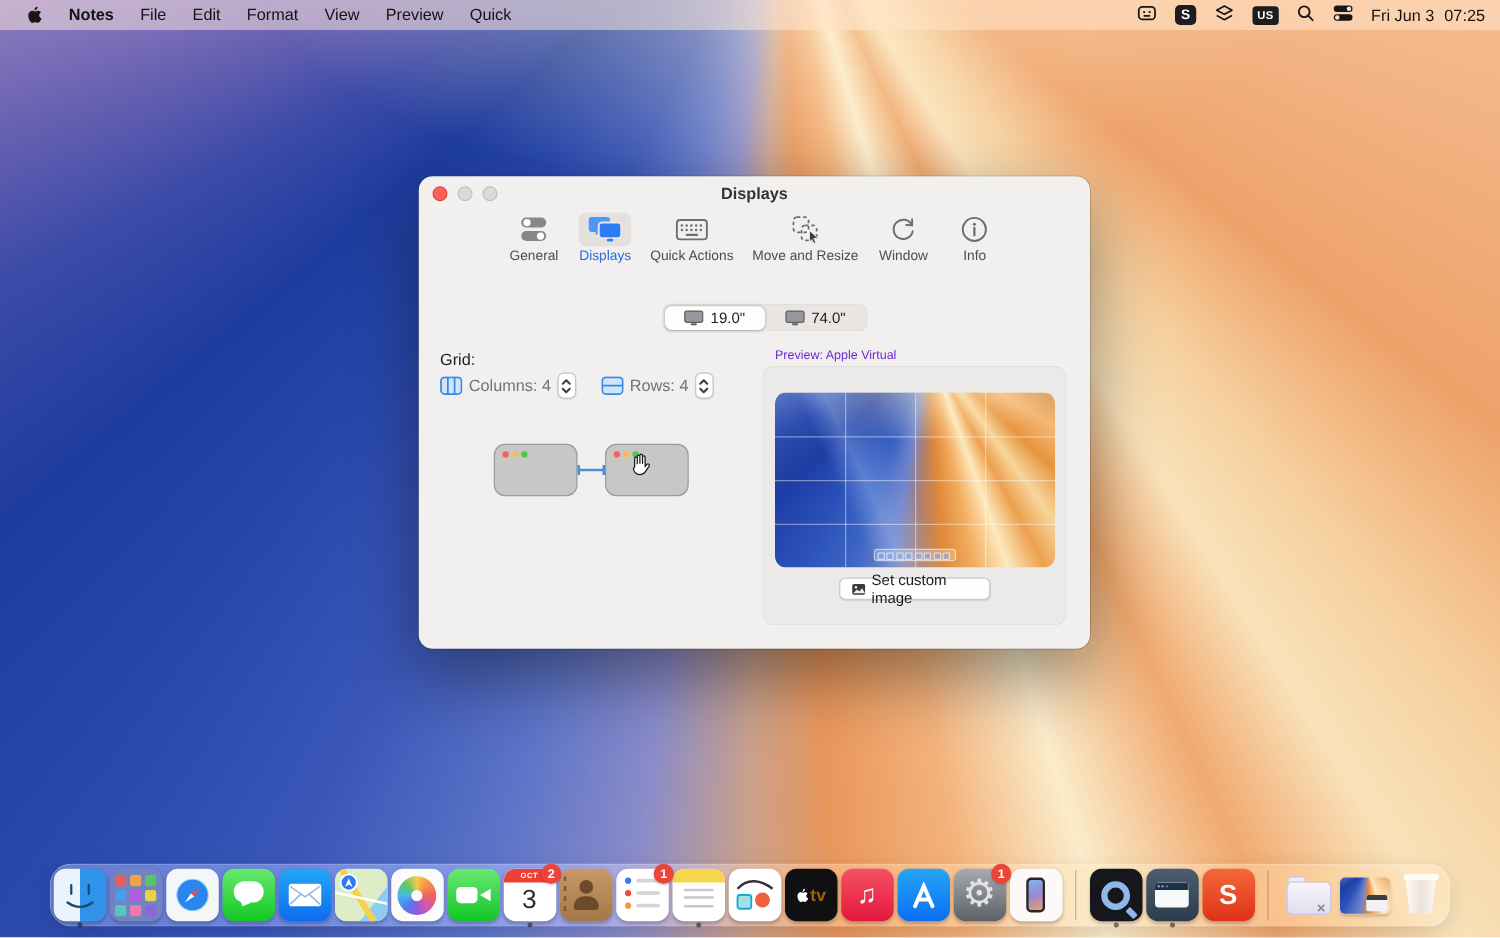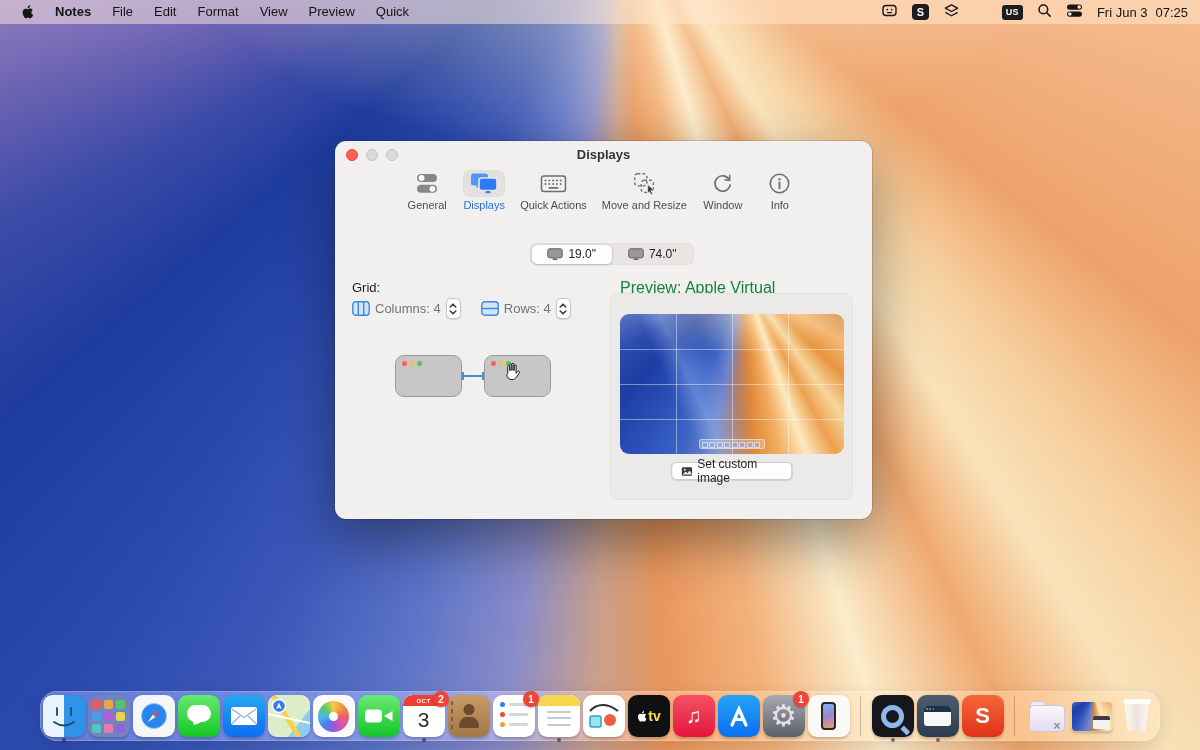--- a/index.html
+++ b/index.html
@@ -28,21 +28,21 @@
     padding:0 12px; color:#141414; font-size:13px;
   }
   .mb-left { display:flex; gap:21px; }
   .mb-left .apple { display:flex; align-items:center; margin-left:8px; }
   .mb-app { font-weight:700; }
   .mb-item { cursor:default; }
   .mb-right { display:flex; align-items:center; gap:14px; }
   .mb-badge { background:#1d1d20; color:#fff; border-radius:4px; font-weight:700;
               display:flex; align-items:center; justify-content:center; }
   .mb-badge.s { width:17px; height:16px; font-size:11px; }
-  .mb-badge.us { width:21px; height:15px; font-size:9px; border-radius:3px; letter-spacing:0.3px;margin-left:28px; }
+  .mb-badge.us { width:21px; height:15px; font-size:9px; border-radius:3px; letter-spacing:0.3px; }
   .mb-clock { display:flex; gap:8px; font-size:13px; }
 
   
   .window {
     position:absolute; left:335px; top:141px; width:537px; height:378px;
     background:#f2f0ef; border-radius:11px;
     box-shadow:0 0 0 0.5px rgba(0,0,0,0.25), 0 22px 55px rgba(0,0,0,0.42);
   }
   .titlebar { position:relative; height:27px; }
   .traffic { position:absolute; left:11px; top:8px; display:flex; gap:8px; }
@@ -90,21 +90,21 @@
   .mock-win .dots i { width:4.5px; height:4.5px; border-radius:50%; display:block; }
   .d-red{background:#f4645c;} .d-yel{background:#f5bf4f;} .d-grn{background:#53c64c;}
   .mock-win.w1 { left:0; }
   .mock-win.w2 { left:89px; }
   .dist-arrow { position:absolute; left:67px; top:20px; width:22px; height:2px; background:#4a8fd4; }
   .dist-arrow::before, .dist-arrow::after { content:""; position:absolute; top:-3px; width:2px; height:8px; background:#4a8fd4; }
   .dist-arrow::before { left:0; } .dist-arrow::after { right:0; }
   .hand-cursor { position:absolute; left:107px; top:6px; width:20px; height:22px; }
 
   
-  .preview-label { position:absolute; left:285px; top:138px; font-size:16px; color:#15803d;text-align:center; }
+  .preview-label { position:absolute; left:285px; top:138px; font-size:10px; color:#6d28d9;text-align:center; }
   .preview-panel { position:absolute; left:275px; top:152px; width:243px; height:207px;
                    background:#eceae8; border-radius:9px; box-shadow:inset 0 0 0 0.5px rgba(0,0,0,0.07); }
   .preview-wall {
     position:absolute; left:10px; top:21px; width:224px; height:140px; border-radius:9px; overflow:hidden;
     background:
       linear-gradient(65deg, rgba(170,200,245,0) 28%, rgba(170,200,245,0.35) 36%, rgba(170,200,245,0) 48%),
       radial-gradient(ellipse 150px 70px at 55% -6%, rgba(255,240,205,0.6), rgba(255,240,205,0) 70%),
       conic-gradient(from 0deg at 55% -25%,
         #6f86c8 90deg, #d99a5e 108deg, #f4b877 122deg, #e8953f 134deg,
         #f6d69c 144deg, #eda04f 152deg, #fde9bd 160deg, #f3ae62 168deg,
@@ -174,21 +174,21 @@
                        background:repeating-linear-gradient(180deg,#7d5a38 0 4px, transparent 4px 8px); border-radius:1px; }
   .i-reminders { background:#fff; padding:7px 0 0 7px; }
   .i-reminders .rrow { display:flex; align-items:center; gap:4px; margin-bottom:5px; }
   .i-reminders .rdot { width:5px; height:5px; border-radius:50%; }
   .i-reminders .rline { width:19px; height:2.5px; background:#d6d6da; border-radius:1.5px; }
   .i-notes { background:#fff; }
   .i-notes .ntop { height:11px; background:#f6d64c; border-radius:9.5px 9.5px 0 0; }
   .i-notes .nline { width:24px; height:2px; background:#c9c9cd; border-radius:1px; margin:4.5px auto 0 auto; }
   .i-freeform { background:#fff; }
   .i-tv { background:#101012; display:flex; align-items:center; justify-content:center; gap:1px; }
-  .i-tv .tv-txt { color:#fde047; font-weight:700; font-size:14px; }
+  .i-tv .tv-txt { color:#a16207; font-weight:700; font-size:14px; }
   .i-music { background:linear-gradient(180deg,#f75064,#e3173d); display:flex; align-items:center; justify-content:center; }
   .i-music .note { color:#fff; font-size:21px; }
   .i-appstore { background:linear-gradient(180deg,#23a5f5,#0d6ef3); display:flex; align-items:center; justify-content:center; }
   .i-settings { background:linear-gradient(180deg,#a8aab2,#5e6068); display:flex; align-items:center; justify-content:center; }
   .i-settings .gear { color:#e2e2e6; font-size:30px; line-height:1; font-family:"DejaVu Sans", sans-serif; }
   .i-iphone { background:rgba(252,252,254,0.92); display:flex; align-items:center; justify-content:center; }
   .i-iphone .phone { width:15px; height:28px; border:2px solid #26262c; border-radius:4px;
                      background:linear-gradient(160deg,#7fb4f0,#9b86d4,#f0a060); }
   .i-quicktime { background:#15171c; display:flex; align-items:center; justify-content:center; }
   .i-quicktime .ring { width:23px; height:23px; border-radius:50%; border:5px solid #8fb8ea; position:relative; }

